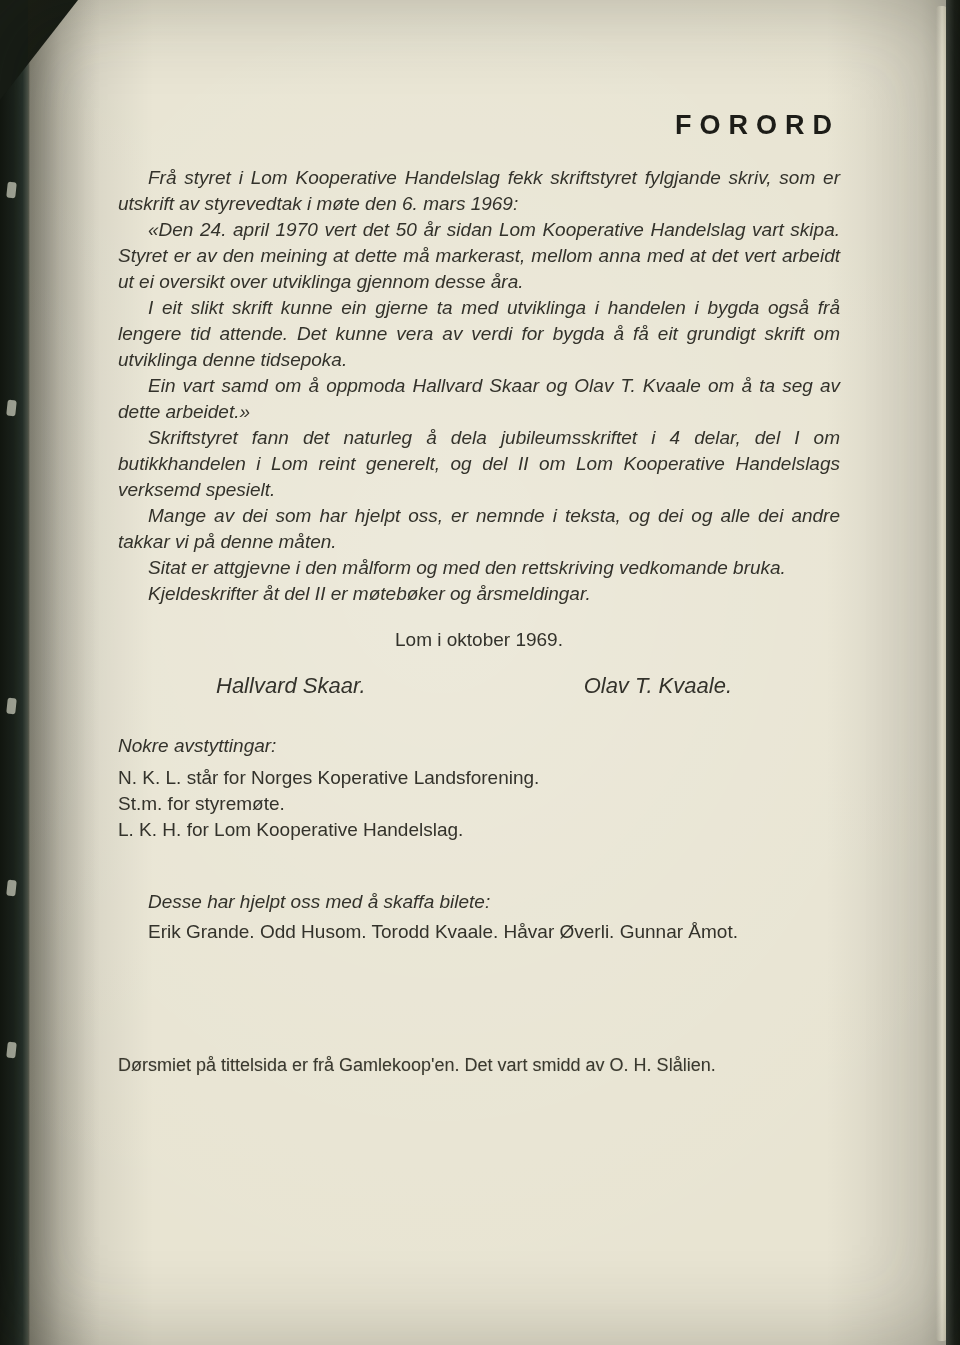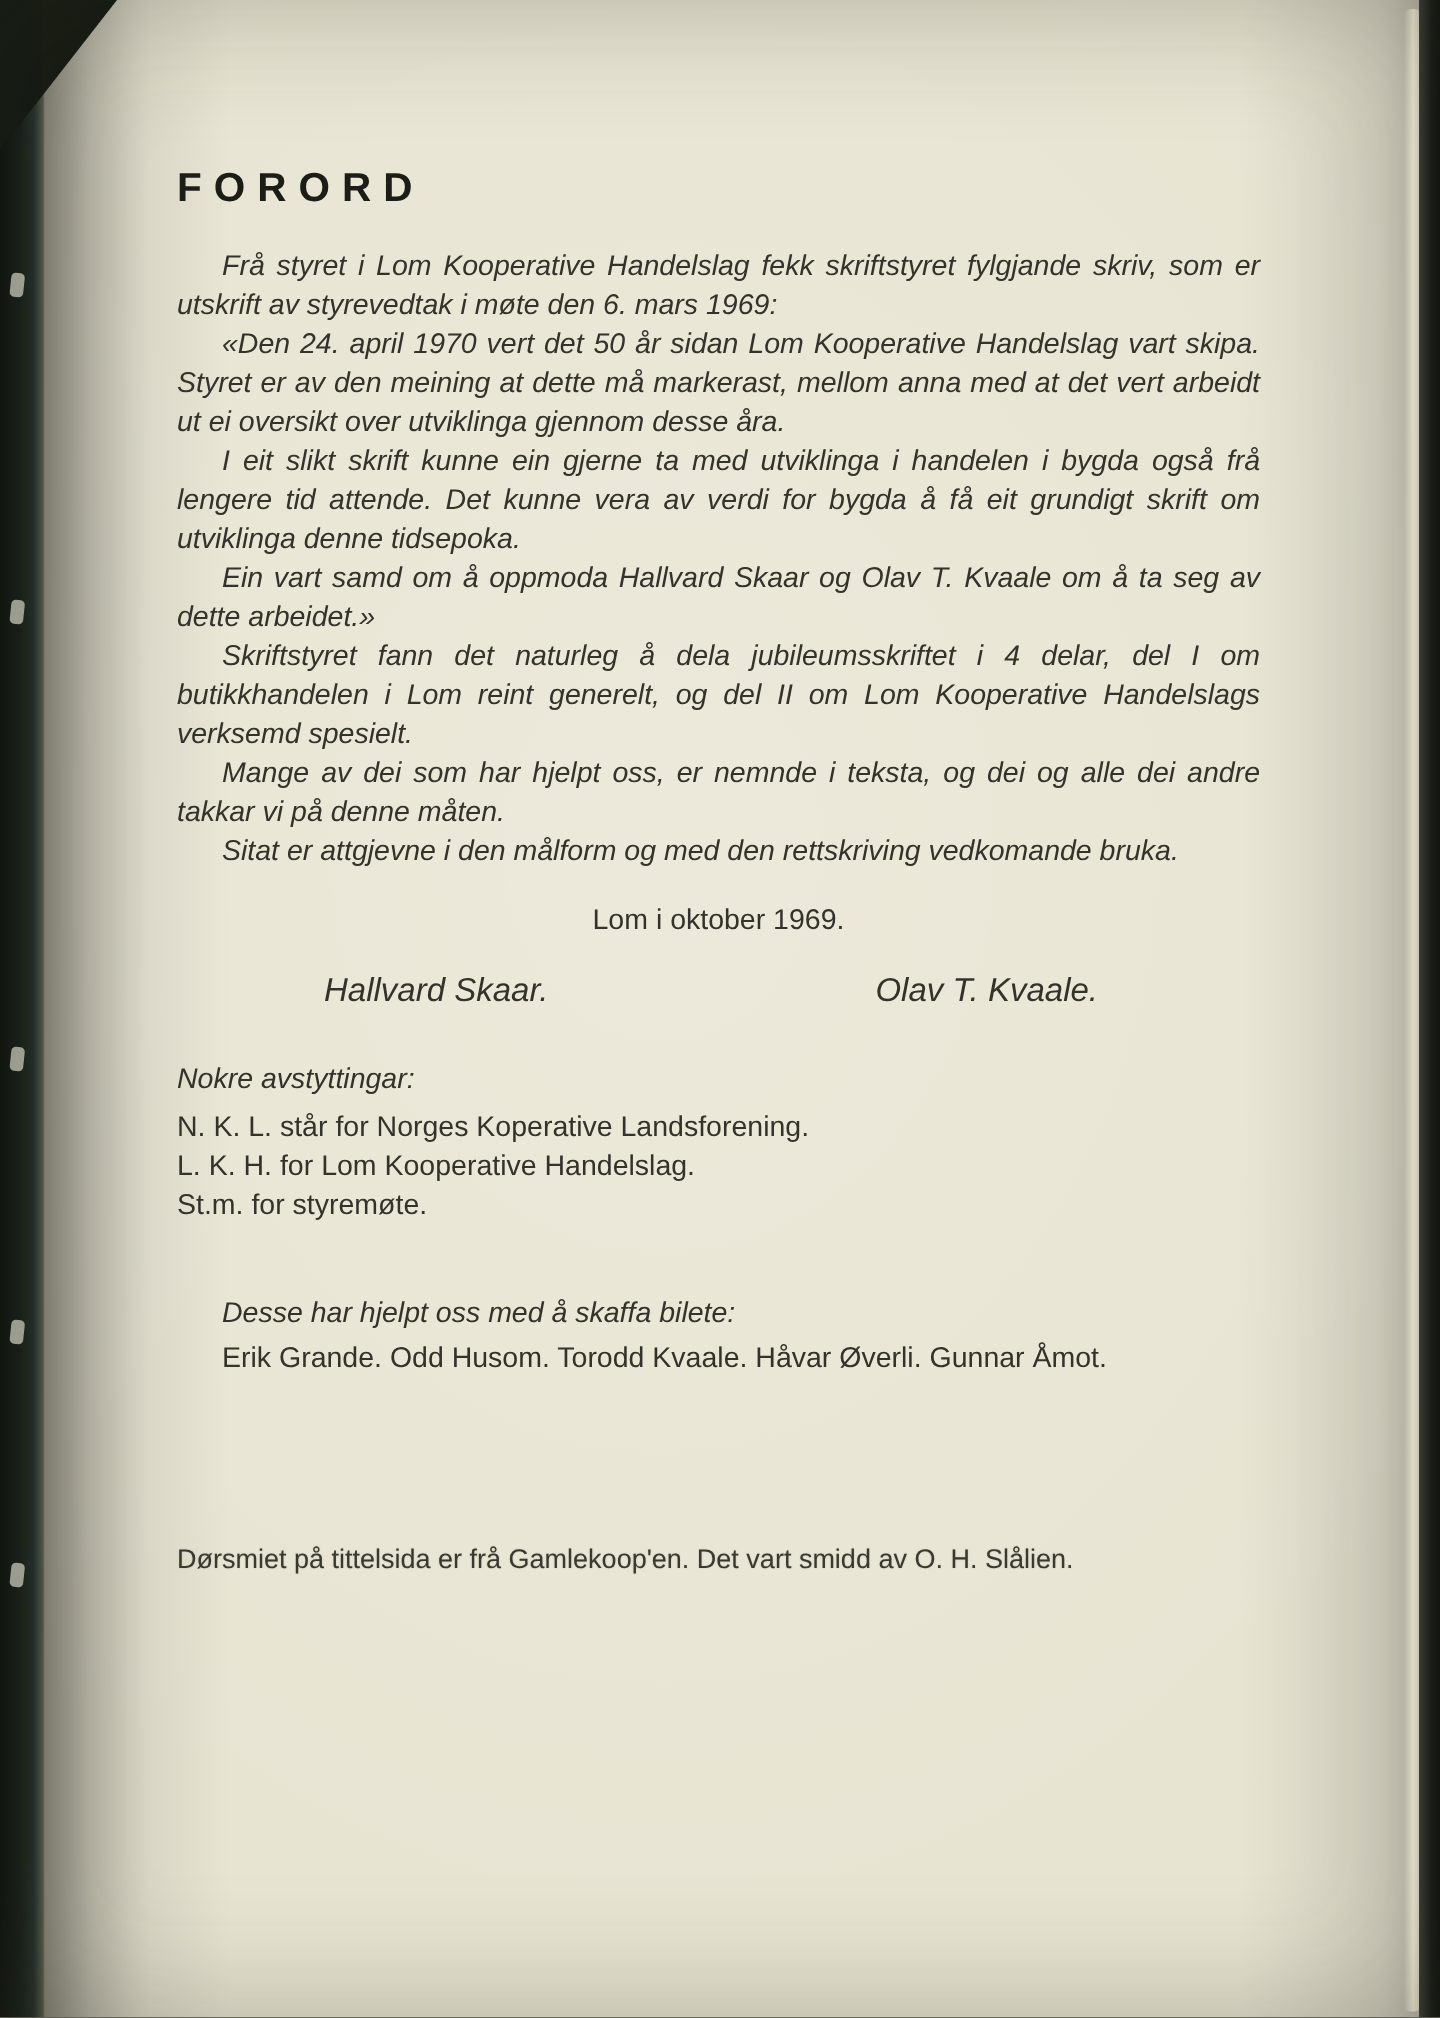--- a/index.html
+++ b/index.html
@@ -46,21 +46,21 @@
   .stitch {
     position: absolute; left: 7px; width: 9px; height: 16px;
     background: #cfd2c2; border-radius: 3px; opacity: 0.8;
     transform: rotate(6deg);
   }
   .content {
     position: absolute; left: 118px; top: 0; width: 722px;
   }
   .title {
     margin-top: 110px;
-    text-align: left;
+    text-align: right;
     font-size: 27px;
     font-weight: bold;
     letter-spacing: 8px;
     color: #1d1d18;
   }
   .body-block {
     margin-top: 24px;
     font-size: 19px;
     line-height: 26px;
     text-align: justify;
@@ -114,34 +114,35 @@
     <div class="title">FORORD</div>
 
     <div class="body-block">
       <p>Frå styret i Lom Kooperative Handelslag fekk skriftstyret fylgjande skriv, som er utskrift av styrevedtak i møte den 6. mars 1969:</p>
       <p>«Den 24. april 1970 vert det 50 år sidan Lom Kooperative Handelslag vart skipa. Styret er av den meining at dette må markerast, mellom anna med at det vert arbeidt ut ei oversikt over utviklinga gjennom desse åra.</p>
       <p>I eit slikt skrift kunne ein gjerne ta med utviklinga i handelen i bygda også frå lengere tid attende. Det kunne vera av verdi for bygda å få eit grundigt skrift om utviklinga denne tidsepoka.</p>
       <p>Ein vart samd om å oppmoda Hallvard Skaar og Olav T. Kvaale om å ta seg av dette arbeidet.»</p>
       <p>Skriftstyret fann det naturleg å dela jubileumsskriftet i 4 delar, del I om butikkhandelen i Lom reint generelt, og del II om Lom Kooperative Handelslags verksemd spesielt.</p>
       <p>Mange av dei som har hjelpt oss, er nemnde i teksta, og dei og alle dei andre takkar vi på denne måten.</p>
       <p>Sitat er attgjevne i den målform og med den rettskriving vedkomande bruka.</p>
+      <p>Kjeldeskrifter åt del II er møtebøker og årsmeldingar.</p>
     </div>
 
     <div class="dateline">Lom i oktober 1969.</div>
 
     <div class="signatures">
       <span class="sig-left">Hallvard Skaar.</span>
       <span class="sig-right">Olav T. Kvaale.</span>
     </div>
 
     <div class="abbrev">
       <div class="heading">Nokre avstyttingar:</div>
       <div>N. K. L. står for Norges Koperative Landsforening.</div>
+      <div>St.m. for styremøte.</div>
       <div>L. K. H. for Lom Kooperative Handelslag.</div>
-      <div>St.m. for styremøte.</div>
     </div>
 
     <div class="credits">
       <div class="heading">Desse har hjelpt oss med å skaffa bilete:</div>
       <div class="names">Erik Grande. Odd Husom. Torodd Kvaale. Håvar Øverli. Gunnar Åmot.</div>
     </div>
 
     <div class="footnote">Dørsmiet på tittelsida er frå Gamlekoop'en. Det vart smidd av O. H. Slålien.</div>
 
   </div>

